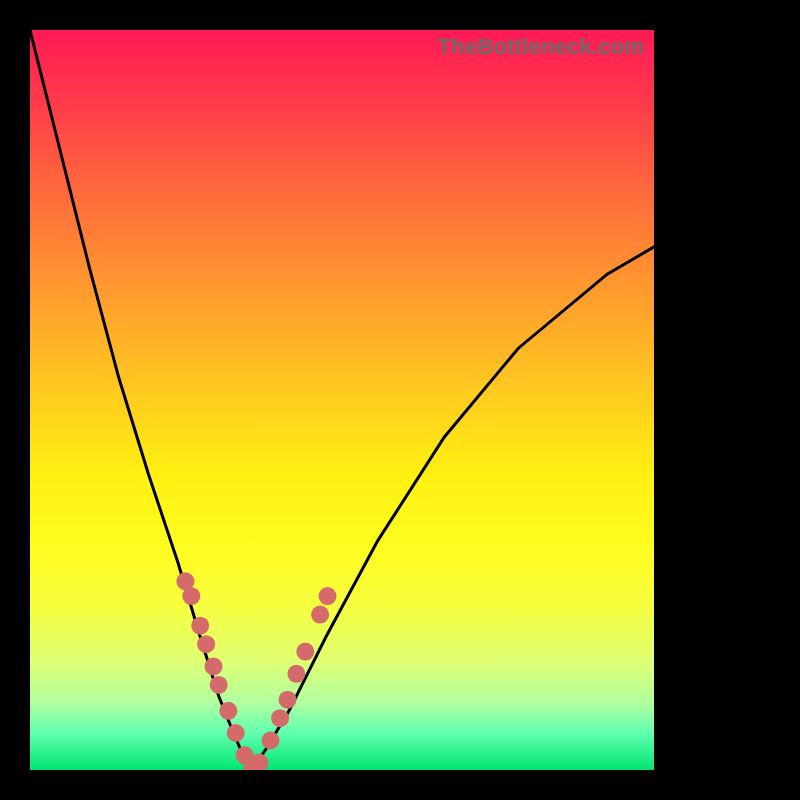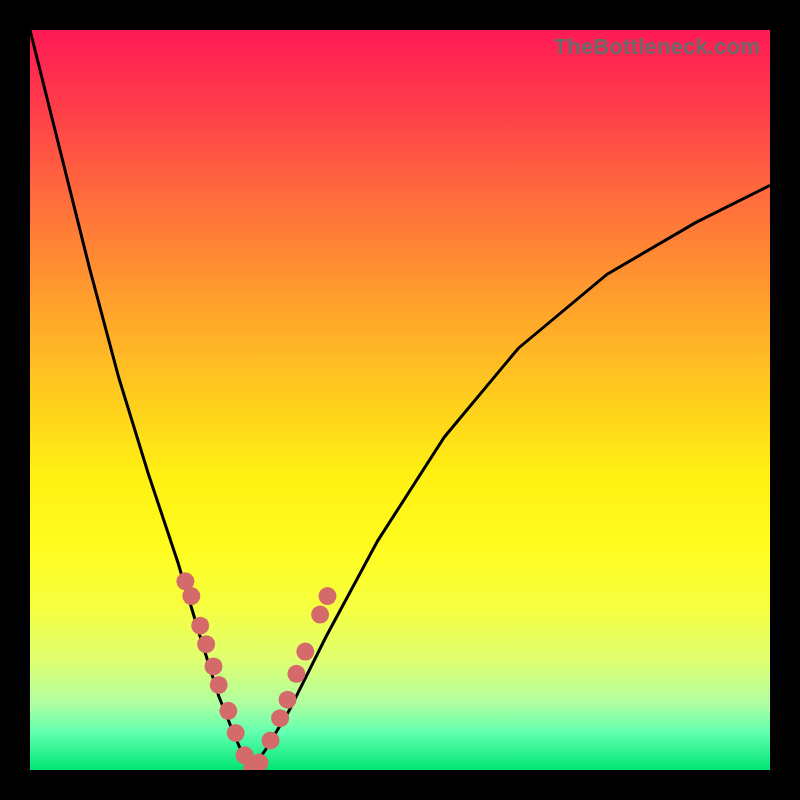--- a/index.html
+++ b/index.html
@@ -7,21 +7,21 @@
   .frame {
     width: 800px;
     height: 800px;
     background: #000;
     position: relative;
   }
   .plot {
     position: absolute;
     left: 30px;
     top: 30px;
-    width: 740px;
+    width: 624px;
     height: 740px;
     background: linear-gradient(to bottom,
       #ff1a55 0%,
       #ff3b4a 10%,
       #ff6a3c 22%,
       #ff9a2e 35%,
       #ffc720 48%,
       #fff012 60%,
       #fffc20 70%,
       #f6ff40 78%,

